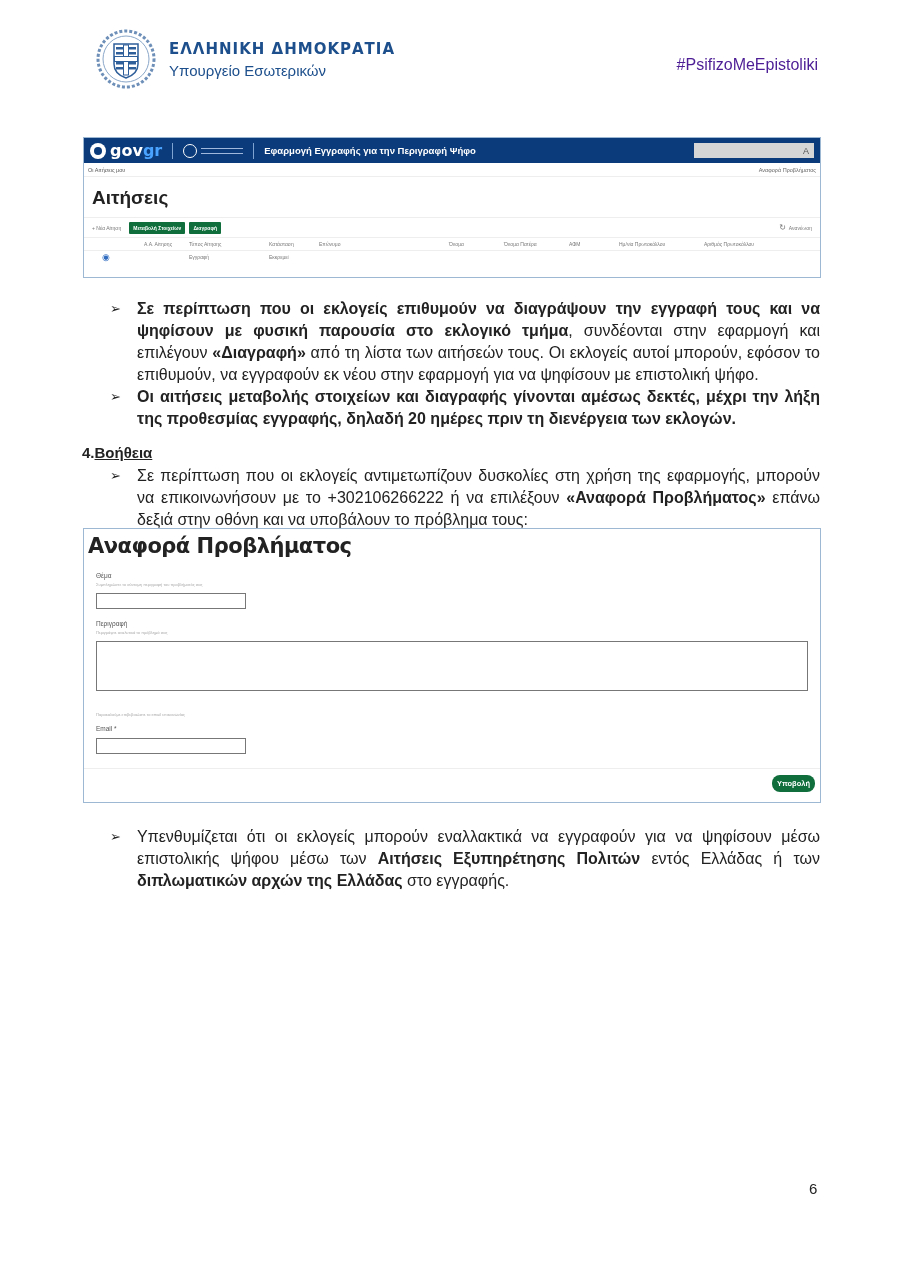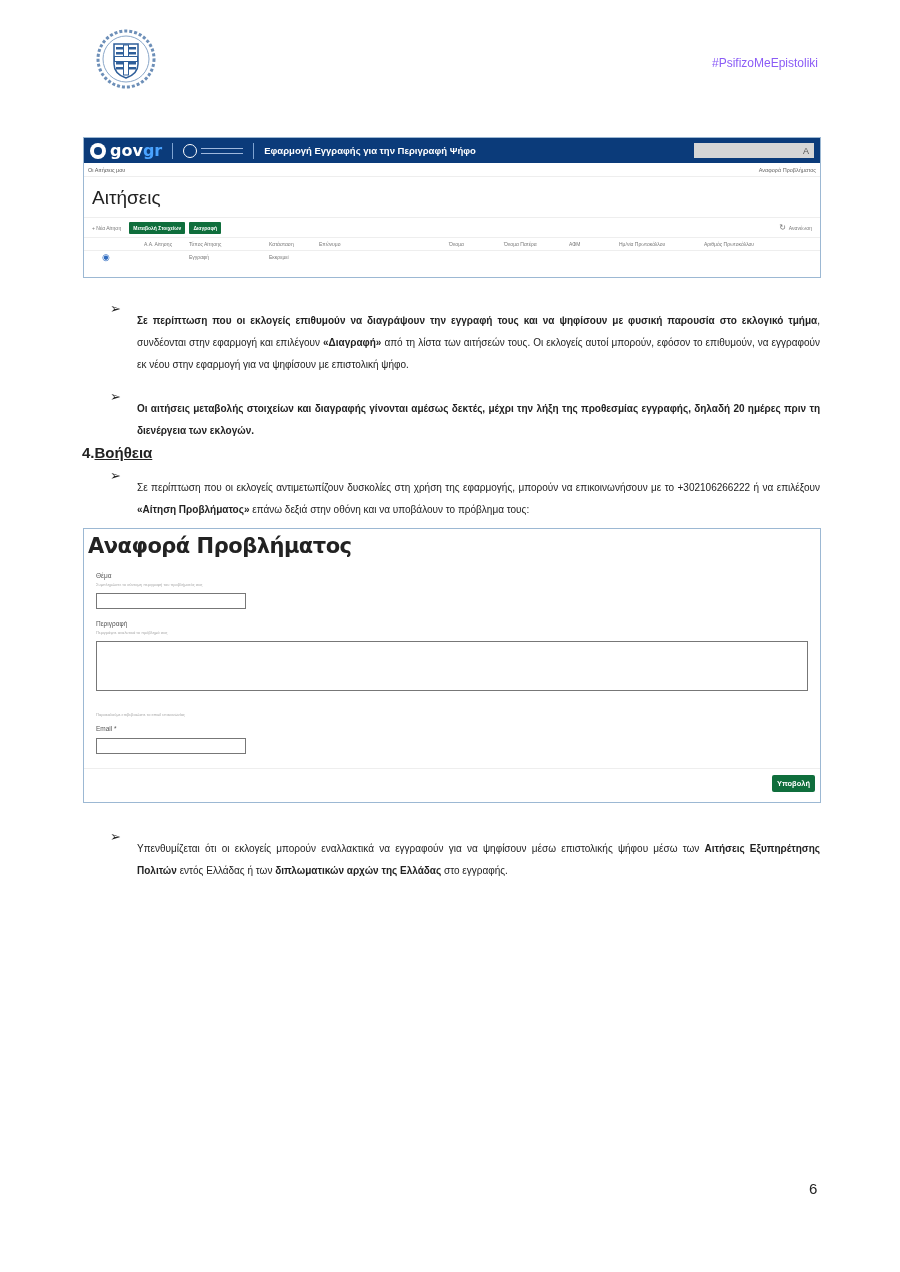--- a/index.html
+++ b/index.html
@@ -5,82 +5,86 @@
   * { box-sizing: border-box; margin: 0; padding: 0; }
   html, body { width: 900px; height: 1272px; background: #ffffff; }
   body { position: relative; font-family: "Liberation Sans", sans-serif; color: #222; overflow: hidden; }
 
   
   .doc-header { position: absolute; left: 95px; top: 26px; height: 66px; display: flex; align-items: center; }
   .emblem { width: 62px; height: 62px; margin-right: 12px; }
   .ministry { display: flex; flex-direction: column; justify-content: center; }
   .ministry .l1 { font-size: 15px; font-weight: bold; color: #1d4f8c; letter-spacing: 1px; font-family: "DejaVu Sans", sans-serif; }
   .ministry .l2 { font-size: 15px; color: #1d4f8c; margin-top: 4px; }
-  .hashtag { position: absolute; right: 82px; top: 56px; font-size: 12px; color: #8b5cf6; }
+  .hashtag { position: absolute; right: 82px; top: 56px; font-size: 16px; color: #4c1d95; }
 
   
   .app-shot { position: absolute; left: 83px; top: 137px; width: 738px; height: 141px; border: 1.5px solid #9cb8d3; background: #fff; }
   .app-bar { height: 25px; background: #0b3b7a; display: flex; align-items: center; padding: 0 6px; color: #fff; }
   .govgr { display: flex; align-items: center; }
   .govgr-emblem { width: 16px; height: 16px; border-radius: 50%; background: #fff; margin-right: 4px; display: flex; align-items: center; justify-content: center; }
   .govgr-emblem::after { content: ""; width: 8px; height: 8px; background: #0b3b7a; border-radius: 50%; }
   .govgr-text { font-size: 16px; font-weight: bold; font-family: "DejaVu Sans", sans-serif; color: #fff; text-align: right; }
   .govgr-text .gr { color: #4aa3ff; }
   .bar-sep { width: 1px; height: 16px; background: #7fa4d1; margin: 0 10px; }
   .min-small { display: flex; align-items: center; font-size: 3px; }
   .min-small .seal { width: 14px; height: 14px; border-radius: 50%; border: 1px solid #fff; margin-right: 4px; }
   .min-small .lines { width: 42px; height: 6px; border-top: 1px solid #9fb8dc; border-bottom: 1px solid #9fb8dc; }
   .app-title { font-size: 9.5px; font-weight: bold; color: #fff; margin-left: 0; }
   .bar-spacer { flex: 1; }
   .user-box { width: 120px; height: 15px; background: #d6d6d6; display: flex; align-items: center; justify-content: flex-end; padding-right: 5px; font-size: 9px; color: #555; }
   .crumbs { height: 14px; display: flex; justify-content: space-between; align-items: center; padding: 0 4px; font-size: 5.5px; color: #555; border-bottom: 1px solid #eee; }
   .crumbs .report-link { color: #666; }
-  .page-h { font-size: 19px; font-weight: normal; color: #222; padding: 10px 0 0 8px; height: 40px; }
+  .page-h { font-size: 19px; font-weight: bold; color: #222; padding: 10px 0 0 8px; height: 40px; }
   .actions { display: flex; align-items: center; padding: 0 8px; height: 20px; border-top: 1px solid #eee; }
   .actions .new-app { font-size: 5px; color: #777; margin-right: 8px; }
   .btn-green { background: #0f6e3c; color: #fff; font-size: 5px; font-weight: bold; padding: 3px 4px; margin-right: 4px; border-radius: 1px; }
   .refresh { margin-left: auto; font-size: 5px; color: #777; }
   .refresh .ic { font-size: 8px; margin-right: 3px; }
   .thead, .trow { display: flex; align-items: center; font-size: 5px; color: #777; height: 13px; border-top: 1px solid #eee; }
   .cell { flex-shrink: 0; }
   .eye { color: #2f6bbf; font-size: 9px; }
 
   
-  .txt { position: absolute; font-size: 10px; line-height: 22px; color: #222; text-align: justify; margin-top: 12px; }
+  .txt { position: absolute; font-size: 16px; line-height: 22px; color: #222; text-align: justify; }
   .txt b { font-weight: bold; }
   .bullet { position: absolute; font-size: 13px; color: #222; }
   .sec-h { position: absolute; left: 82px; top: 444px; font-size: 15px; font-weight: bold; color: #222; }
   .sec-h .u { text-decoration: underline; }
 
   
   .report-shot { position: absolute; left: 83px; top: 528px; width: 738px; height: 275px; border: 1.5px solid #9cb8d3; background: #fff; }
   .report-title { font-size: 21px; font-weight: bold; color: #222; padding: 5px 0 0 4px; font-family: "DejaVu Sans", sans-serif; letter-spacing: -0.5px; }
   .field-label { position: absolute; left: 12px; font-size: 6.5px; color: #555; }
   .field-help { position: absolute; left: 12px; font-size: 4px; color: #aaa; }
   .field-input { position: absolute; left: 12px; border: 1.5px solid #777; background: #fff; }
   .form-footer { position: absolute; left: 0; right: 0; top: 239px; border-top: 1px solid #eee; }
-  .submit-btn { position: absolute; right: 5px; top: 246px; background: #0f6e3c; color: #fff; font-size: 7.5px; font-weight: bold; padding: 4px 5px; border-radius: 2px; }
+  .submit-btn { position: absolute; right: 5px; top: 246px; background: #0f6e3c; color: #fff; font-size: 7.5px; font-weight: bold; padding: 4px 5px; border-radius: 8px; }
 
   .page-num { position: absolute; left: 809px; top: 1180px; font-size: 15px; color: #222; }
 </style>
 </head>
 <body>
 
 <div class="doc-header">
   <svg class="emblem" viewBox="0 0 62 62">
     <circle cx="31" cy="31" r="28" fill="none" stroke="#6d8fb8" stroke-width="3" stroke-dasharray="3 2"></circle>
     <circle cx="31" cy="31" r="23" fill="none" stroke="#8aa7c9" stroke-width="1"></circle>
     <path d="M19 16 H43 V36 Q43 46 31 50 Q19 46 19 36 Z" fill="#ffffff" stroke="#2f5f9a" stroke-width="1.5"></path>
     <rect x="21" y="19" width="20" height="2.5" fill="#2f5f9a"></rect>
     <rect x="21" y="24" width="20" height="2.5" fill="#2f5f9a"></rect>
     <rect x="21" y="34" width="20" height="2.5" fill="#2f5f9a"></rect>
     <rect x="21" y="39" width="20" height="2.5" fill="#2f5f9a"></rect>
     <rect x="28.5" y="17" width="5" height="30" fill="#ffffff" stroke="#2f5f9a" stroke-width="1"></rect>
     <rect x="19.5" y="28.5" width="23" height="5" fill="#ffffff" stroke="#2f5f9a" stroke-width="1"></rect>
   </svg>
+  <div class="ministry">
+    <span class="l1">ΕΛΛΗΝΙΚΗ ΔΗΜΟΚΡΑΤΙΑ</span>
+    <span class="l2">Υπουργείο Εσωτερικών</span>
+  </div>
 </div>
 <div class="hashtag">#PsifizoMeEpistoliki</div>
 
 <div class="app-shot">
   <div class="app-bar">
     <div class="govgr">
       <span class="govgr-emblem"></span>
       <span class="govgr-text"><span>gov</span><span class="gr">gr</span></span>
     </div>
     <span class="bar-sep"></span>
@@ -134,21 +138,21 @@
 <div class="txt" style="left:137px; top:386px; width:683px;">
   <b>Οι αιτήσεις μεταβολής στοιχείων και διαγραφής γίνονται αμέσως δεκτές, μέχρι την λήξη της προθεσμίας εγγραφής, δηλαδή 20 ημέρες πριν τη διενέργεια των εκλογών.</b>
 </div>
 
 <div class="sec-h">
   <span>4.</span><span class="u">Βοήθεια</span>
 </div>
 
 <span class="bullet" style="left:110px; top:468px;">➢</span>
 <div class="txt" style="left:137px; top:465px; width:683px;">
-  <span>Σε περίπτωση που οι εκλογείς αντιμετωπίζουν δυσκολίες στη χρήση της εφαρμογής, μπορούν να επικοινωνήσουν με το +302106266222 ή να επιλέξουν </span><b>«Αίτηση Προβλήματος»</b><span> επάνω δεξιά στην οθόνη και να υποβάλουν το πρόβλημα τους:</span>
+  <span>Σε περίπτωση που οι εκλογείς αντιμετωπίζουν δυσκολίες στη χρήση της εφαρμογής, μπορούν να επικοινωνήσουν με το +302106266222 ή να επιλέξουν </span><b>«Αναφορά Προβλήματος»</b><span> επάνω δεξιά στην οθόνη και να υποβάλουν το πρόβλημα τους:</span>
 </div>
 
 <div class="report-shot">
   <div class="report-title">Αναφορά Προβλήματος</div>
   <span class="field-label" style="top:43px">Θέμα</span>
   <span class="field-help" style="top:53px">Συμπληρώστε το σύντομη περιγραφή του προβλήματός σας</span>
   <div class="field-input" style="top:64px; width:150px; height:16px;"></div>
 
   <span class="field-label" style="top:91px">Περιγραφή</span>
   <span class="field-help" style="top:101px">Περιγράψτε αναλυτικά το πρόβλημά σας</span>

